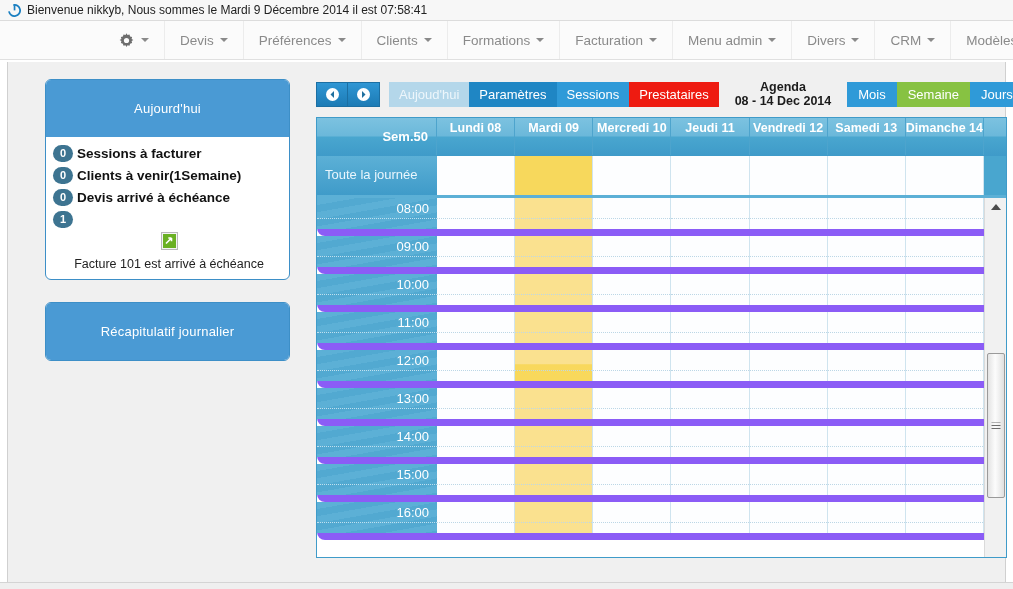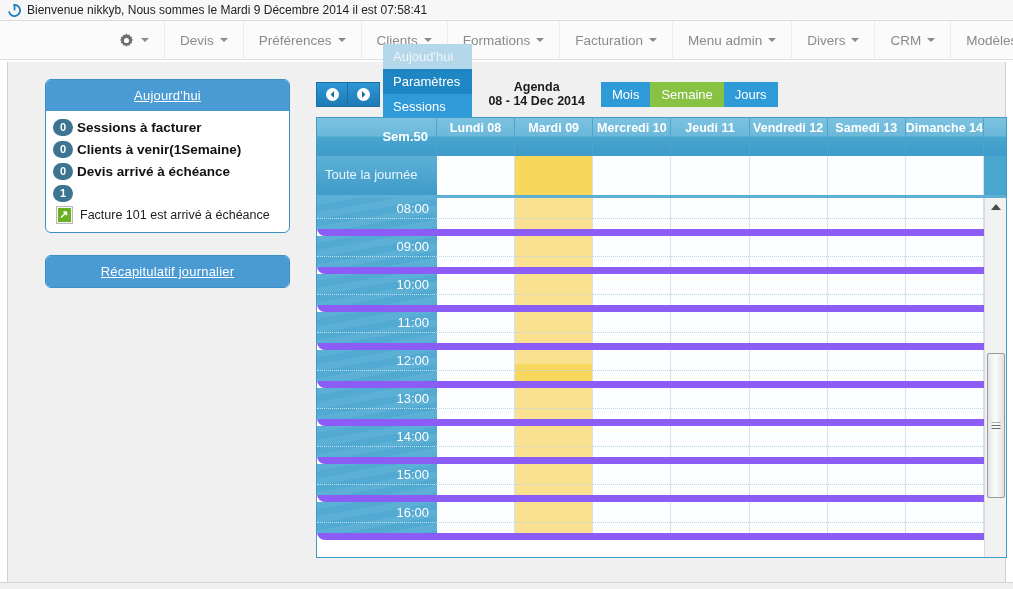--- a/index.html
+++ b/index.html
@@ -49,39 +49,39 @@
   }
 
   
   .sidebar { position: absolute; left: 37px; top: 17px; width: 245px; }
   .panel {
     background: #fff; border: 1px solid #3d8fc7;
     border-radius: 6px; overflow: hidden; margin-bottom: 22px;
   }
   .panel-head {
     background: #4a9ad4; color: #fff; text-align: center;
-    font-size: 13px; padding: 8px 4px; letter-spacing: .2px; text-decoration: underline;
+    font-size: 13px; padding: 21px 4px; letter-spacing: .2px;
   }
   .panel-body { padding: 6px 7px 8px 7px; }
   .stat-row {
     display: flex; align-items: flex-start; gap: 4px;
     font-size: 13.5px; font-weight: bold; color: #111;
     line-height: 21px; margin-bottom: 1px;
   }
   .badge {
     flex: 0 0 auto; min-width: 20px; height: 17px; margin-top: 2px;
     background: #3d7491; color: #fff; border-radius: 9px;
     font-size: 11px; font-weight: bold; line-height: 17px;
     text-align: center; padding: 0 4px;
   }
   .stat-label { flex: 1; }
   .notice {
     display: flex; align-items: center; gap: 7px;
     margin-top: 4px; padding-left: 3px;
-    font-size: 12.5px; color: #222;
+    font-size: 12.5px; color: #222; flex-direction: column;
   }
   .doc-green { flex: 0 0 auto; }
   .recap-box {
     margin: 14px 7px 16px 7px; padding: 9px 10px;
     border: 1px solid #dddddd; border-radius: 5px;
     background: #fff; box-shadow: 0 1px 2px rgba(0,0,0,.10);
     font-size: 13px; color: #111; text-align: center; white-space: nowrap;
   }
 
   
@@ -89,21 +89,21 @@
 
   .cal-toolbar { height: 30px; display: flex; align-items: center; gap: 0; }
   .navbtns { display: flex; }
   .navbtn {
     width: 32px; height: 25px;
     background: linear-gradient(#2f96d4, #1c7bb5);
     border: 1px solid #1b6fa3; display: flex;
     align-items: center; justify-content: center; cursor: pointer;
   }
   .navbtn + .navbtn { border-left: none; }
-  .seg-group { display: flex; margin-left: 3px; flex-direction: column; }
+  .seg-group { display: flex; margin-left: 9px; }
   .seg {
     height: 25px; padding: 0 10px; display: flex; align-items: center;
     font-size: 13px; color: #fff; cursor: pointer; white-space: nowrap;
   }
   .seg.today { background: #b4d7ea; color: #edf6fb; }
   .seg.param { background: #1f86c4; }
   .seg.sessions { background: #2f9ad8; }
   .seg.prest { background: #ee1b11; }
   .agenda-title {
     margin-left: 16px; text-align: center; line-height: 14px;

